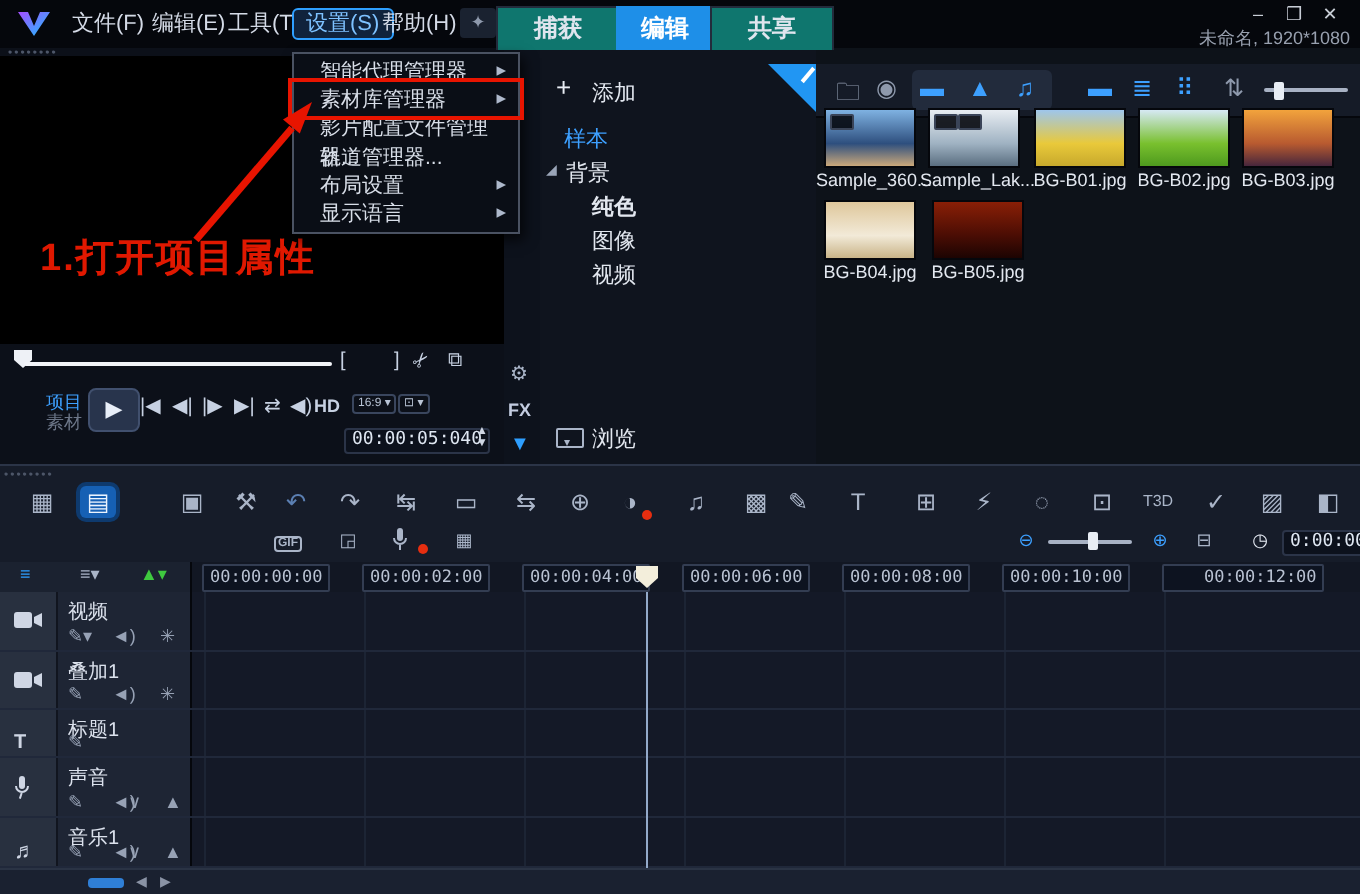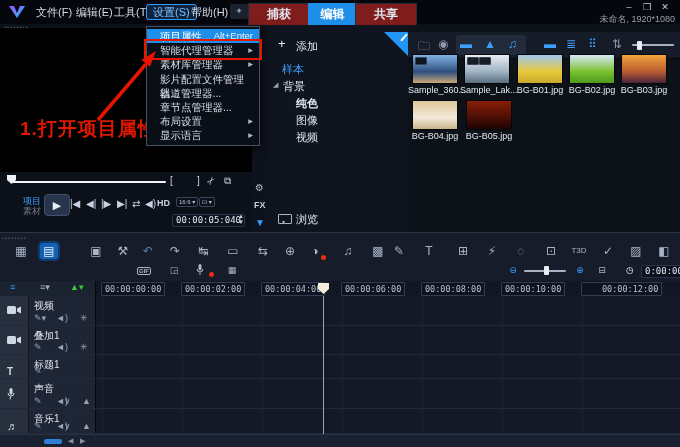--- a/index.html
+++ b/index.html
@@ -5,21 +5,21 @@
   html,body{margin:0;padding:0;background:#04060a;}
   body{width:680px;height:447px;position:relative;overflow:hidden;
        font-family:"Liberation Sans","DejaVu Sans",sans-serif;color:#cfd6e4;
        -webkit-font-smoothing:antialiased;}
   .abs{position:absolute;}
   
   #titlebar{left:0;top:0;width:680px;height:24px;background:#05070c;z-index:40;}
   .mitem{top:5px;height:14px;line-height:14px;font-size:11px;color:#d4dae6;padding:0 6px;border-radius:3px;}
   .mitem.sel{border:1px solid #2e9fff;background:#10233c;color:#7ec2ff;top:4px;}
   .tab{top:3px;height:21px;line-height:21px;font-size:12px;font-weight:bold;color:#dfe5ee;
-       text-align:center;background:#7f1d1d;border:1px solid #232c3c;border-bottom:none;}
+       text-align:center;background:#0f766e;border:1px solid #232c3c;border-bottom:none;}
   .tab.active{background:#1e8fe8;color:#fff;border-color:#1e8fe8;}
   .winbtn{top:2px;width:14px;height:11px;font-size:9px;line-height:11px;text-align:center;color:#c8cdd6;}
   #win-name{top:13px;right:5px;font-size:9px;color:#98a0af;}
   
   #player{left:0;top:24px;width:252px;height:208px;background:#0c1019;border-right:1px solid #000;}
   #preview{left:0;top:4px;width:252px;height:144px;background:#000;}
   #ann-text{left:20px;top:88px;font-size:19px;font-weight:bold;color:#e01800;letter-spacing:1px;}
   .dots{color:#4d5668;font-size:6px;letter-spacing:1px;}
   .scrub-line{top:157px;left:12px;width:154px;height:2px;background:#f2f4f8;border-radius:1px;}
   .scrub-mark{left:7px;top:151px;width:9px;height:9px;background:#eef1f6;
@@ -207,42 +207,34 @@
       <div class="abs thumb-label" style="left: 209px; top: 61px; width: 54px;">BG-B03.jpg</div>
       <div class="abs thumb" style="left: 4px; top: 76px; width: 44px; height: 28px; background: linear-gradient(rgb(223, 199, 155) 0%, rgb(242, 234, 216) 60%, rgb(201, 180, 136) 100%);"></div>
       <div class="abs thumb-label" style="left: 0px; top: 107px; width: 54px;">BG-B04.jpg</div>
       <div class="abs thumb" style="left: 58px; top: 76px; width: 44px; height: 28px; background: linear-gradient(rgb(138, 31, 6) 0%, rgb(74, 13, 4) 60%, rgb(28, 4, 2) 100%);"></div>
       <div class="abs thumb-label" style="left: 54px; top: 107px; width: 54px;">BG-B05.jpg</div>
     </div>
 </div>
 
 <div id="dropdown" class="abs">
   <div id="dropdown-slot">
-      <div class="ditem hl">
-        <span>项目属性...</span>
-        <span class="dright">Alt+Enter</span>
-      </div>
       <div class="ditem">
         <span>智能代理管理器</span>
         <span class="dright">▸</span>
       </div>
       <div class="ditem">
         <span>素材库管理器</span>
         <span class="dright">▸</span>
       </div>
       <div class="ditem">
         <span>影片配置文件管理器...</span>
         <span class="dright"></span>
       </div>
       <div class="ditem">
         <span>轨道管理器...</span>
-        <span class="dright"></span>
-      </div>
-      <div class="ditem">
-        <span>章节点管理器...</span>
         <span class="dright"></span>
       </div>
       <div class="ditem">
         <span>布局设置</span>
         <span class="dright">▸</span>
       </div>
       <div class="ditem">
         <span>显示语言</span>
         <span class="dright">▸</span>
       </div>

